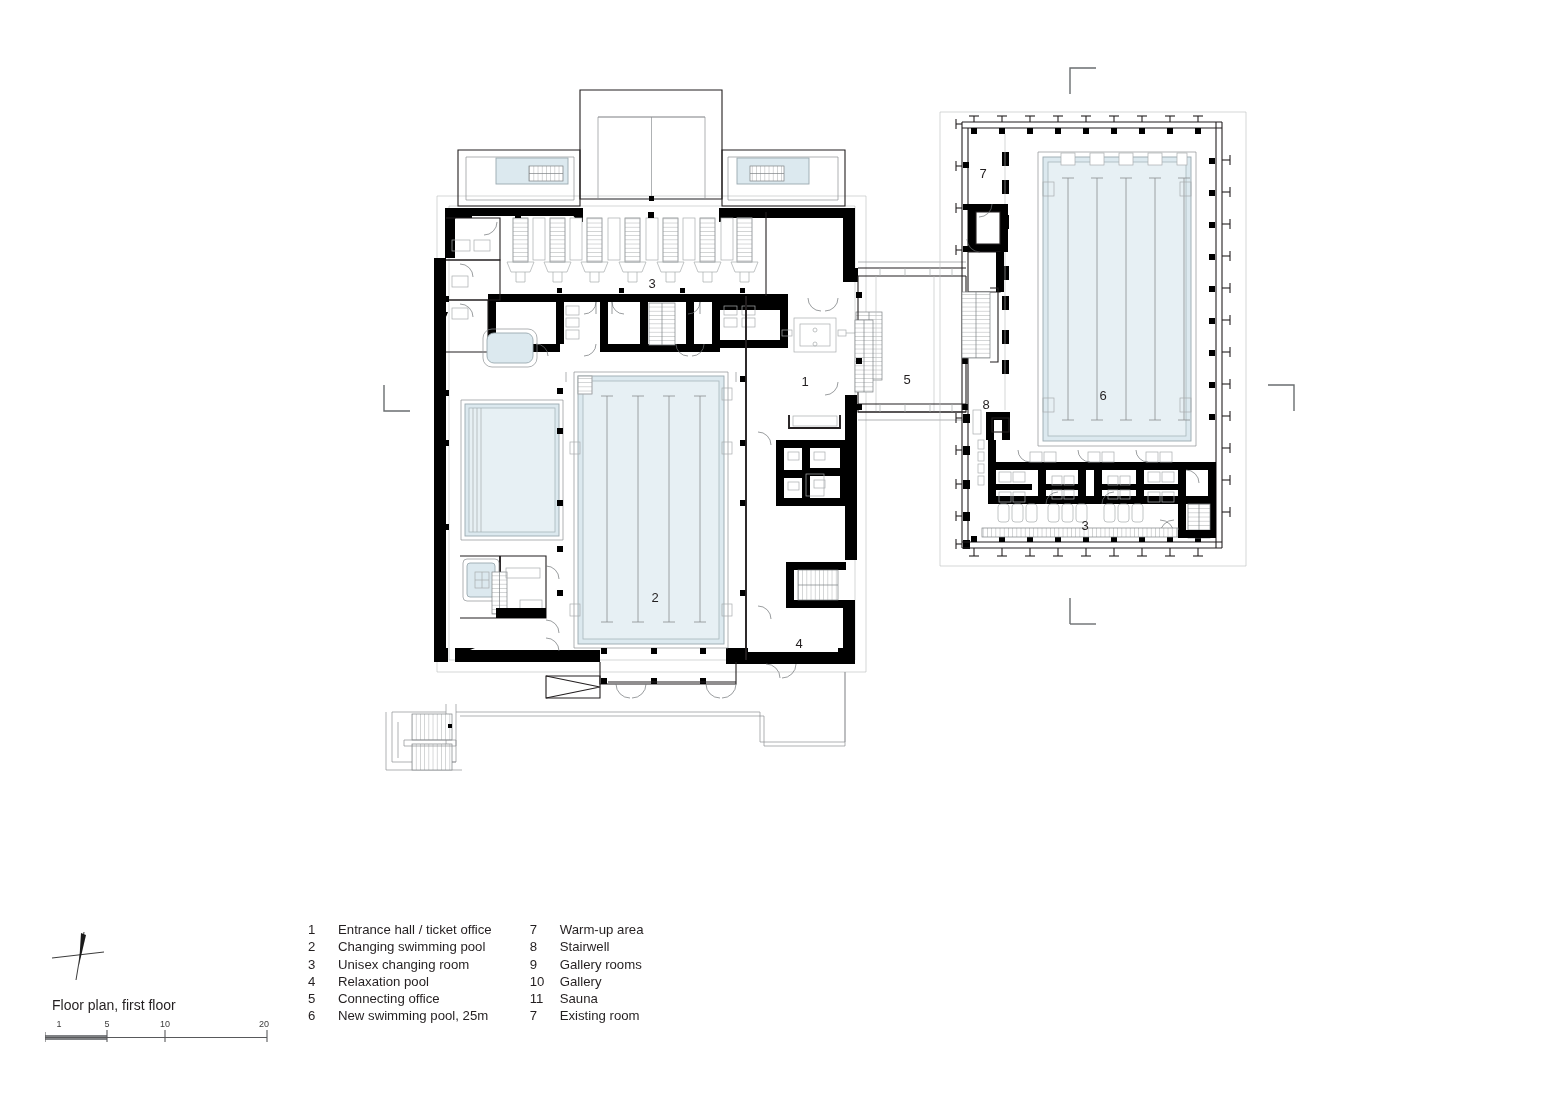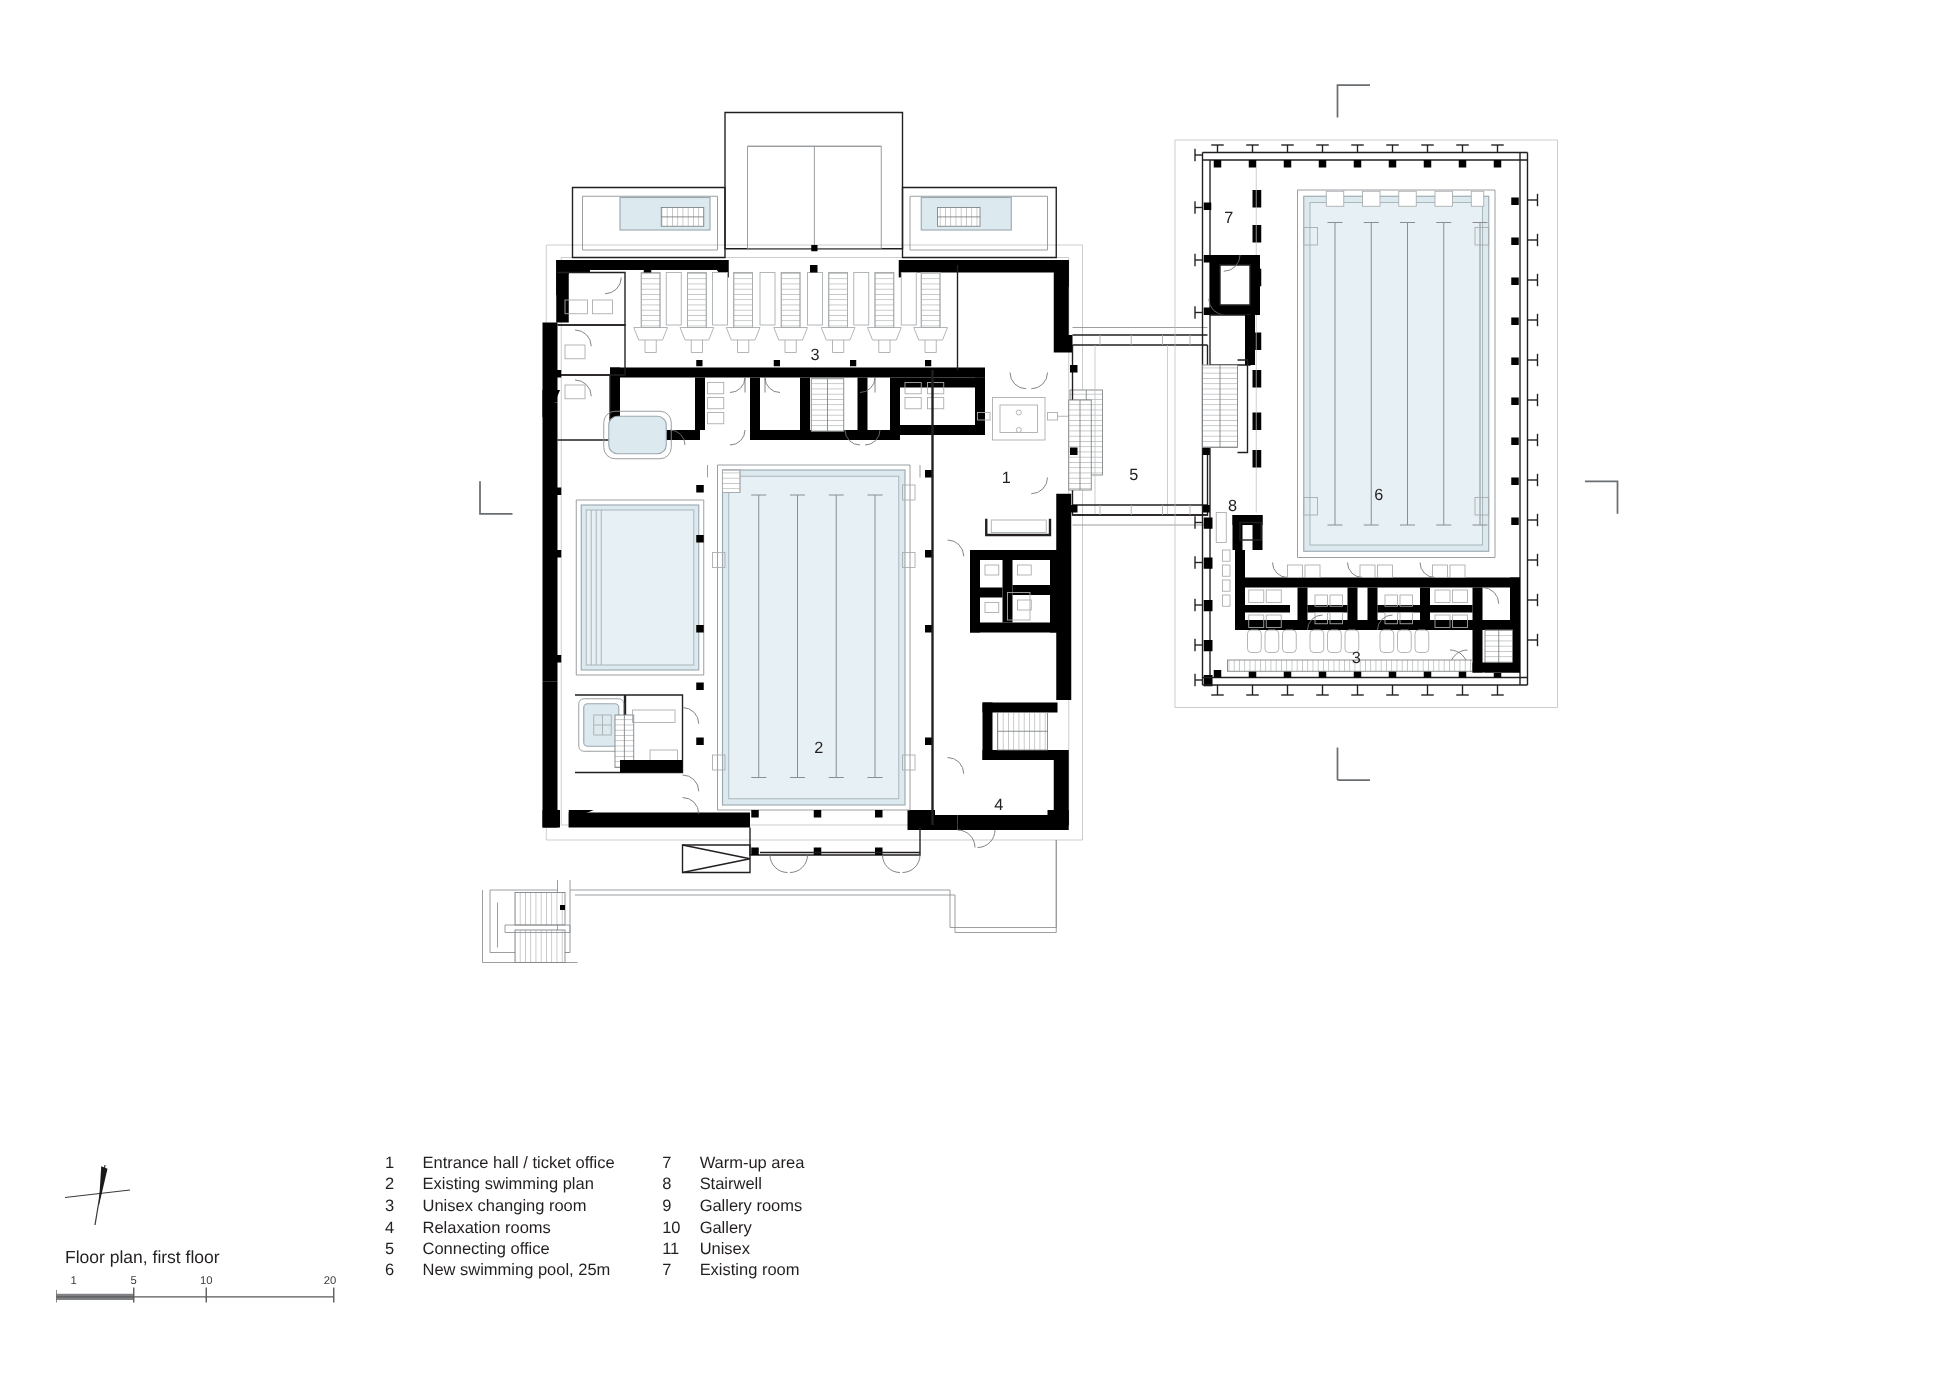--- a/index.html
+++ b/index.html
@@ -867,41 +867,41 @@
     <table>
       <tbody>
         <tr>
           <td class="num">1</td>
           <td class="lbl">Entrance hall / ticket office</td>
           <td class="num">7</td>
           <td class="lbl">Warm-up area</td>
         </tr>
         <tr>
           <td class="num">2</td>
-          <td class="lbl">Existing swimming plan</td>
+          <td class="lbl">Changing swimming pool</td>
           <td class="num">8</td>
           <td class="lbl">Stairwell</td>
         </tr>
         <tr>
           <td class="num">3</td>
           <td class="lbl">Unisex changing room</td>
           <td class="num">9</td>
           <td class="lbl">Gallery rooms</td>
         </tr>
         <tr>
           <td class="num">4</td>
-          <td class="lbl">Relaxation rooms</td>
+          <td class="lbl">Relaxation pool</td>
           <td class="num">10</td>
           <td class="lbl">Gallery</td>
         </tr>
         <tr>
           <td class="num">5</td>
           <td class="lbl">Connecting office</td>
           <td class="num">11</td>
-          <td class="lbl">Unisex</td>
+          <td class="lbl">Sauna</td>
         </tr>
         <tr>
           <td class="num">6</td>
           <td class="lbl">New swimming pool, 25m</td>
           <td class="num">7</td>
           <td class="lbl">Existing room</td>
         </tr>
       </tbody>
     </table>
   </div>

